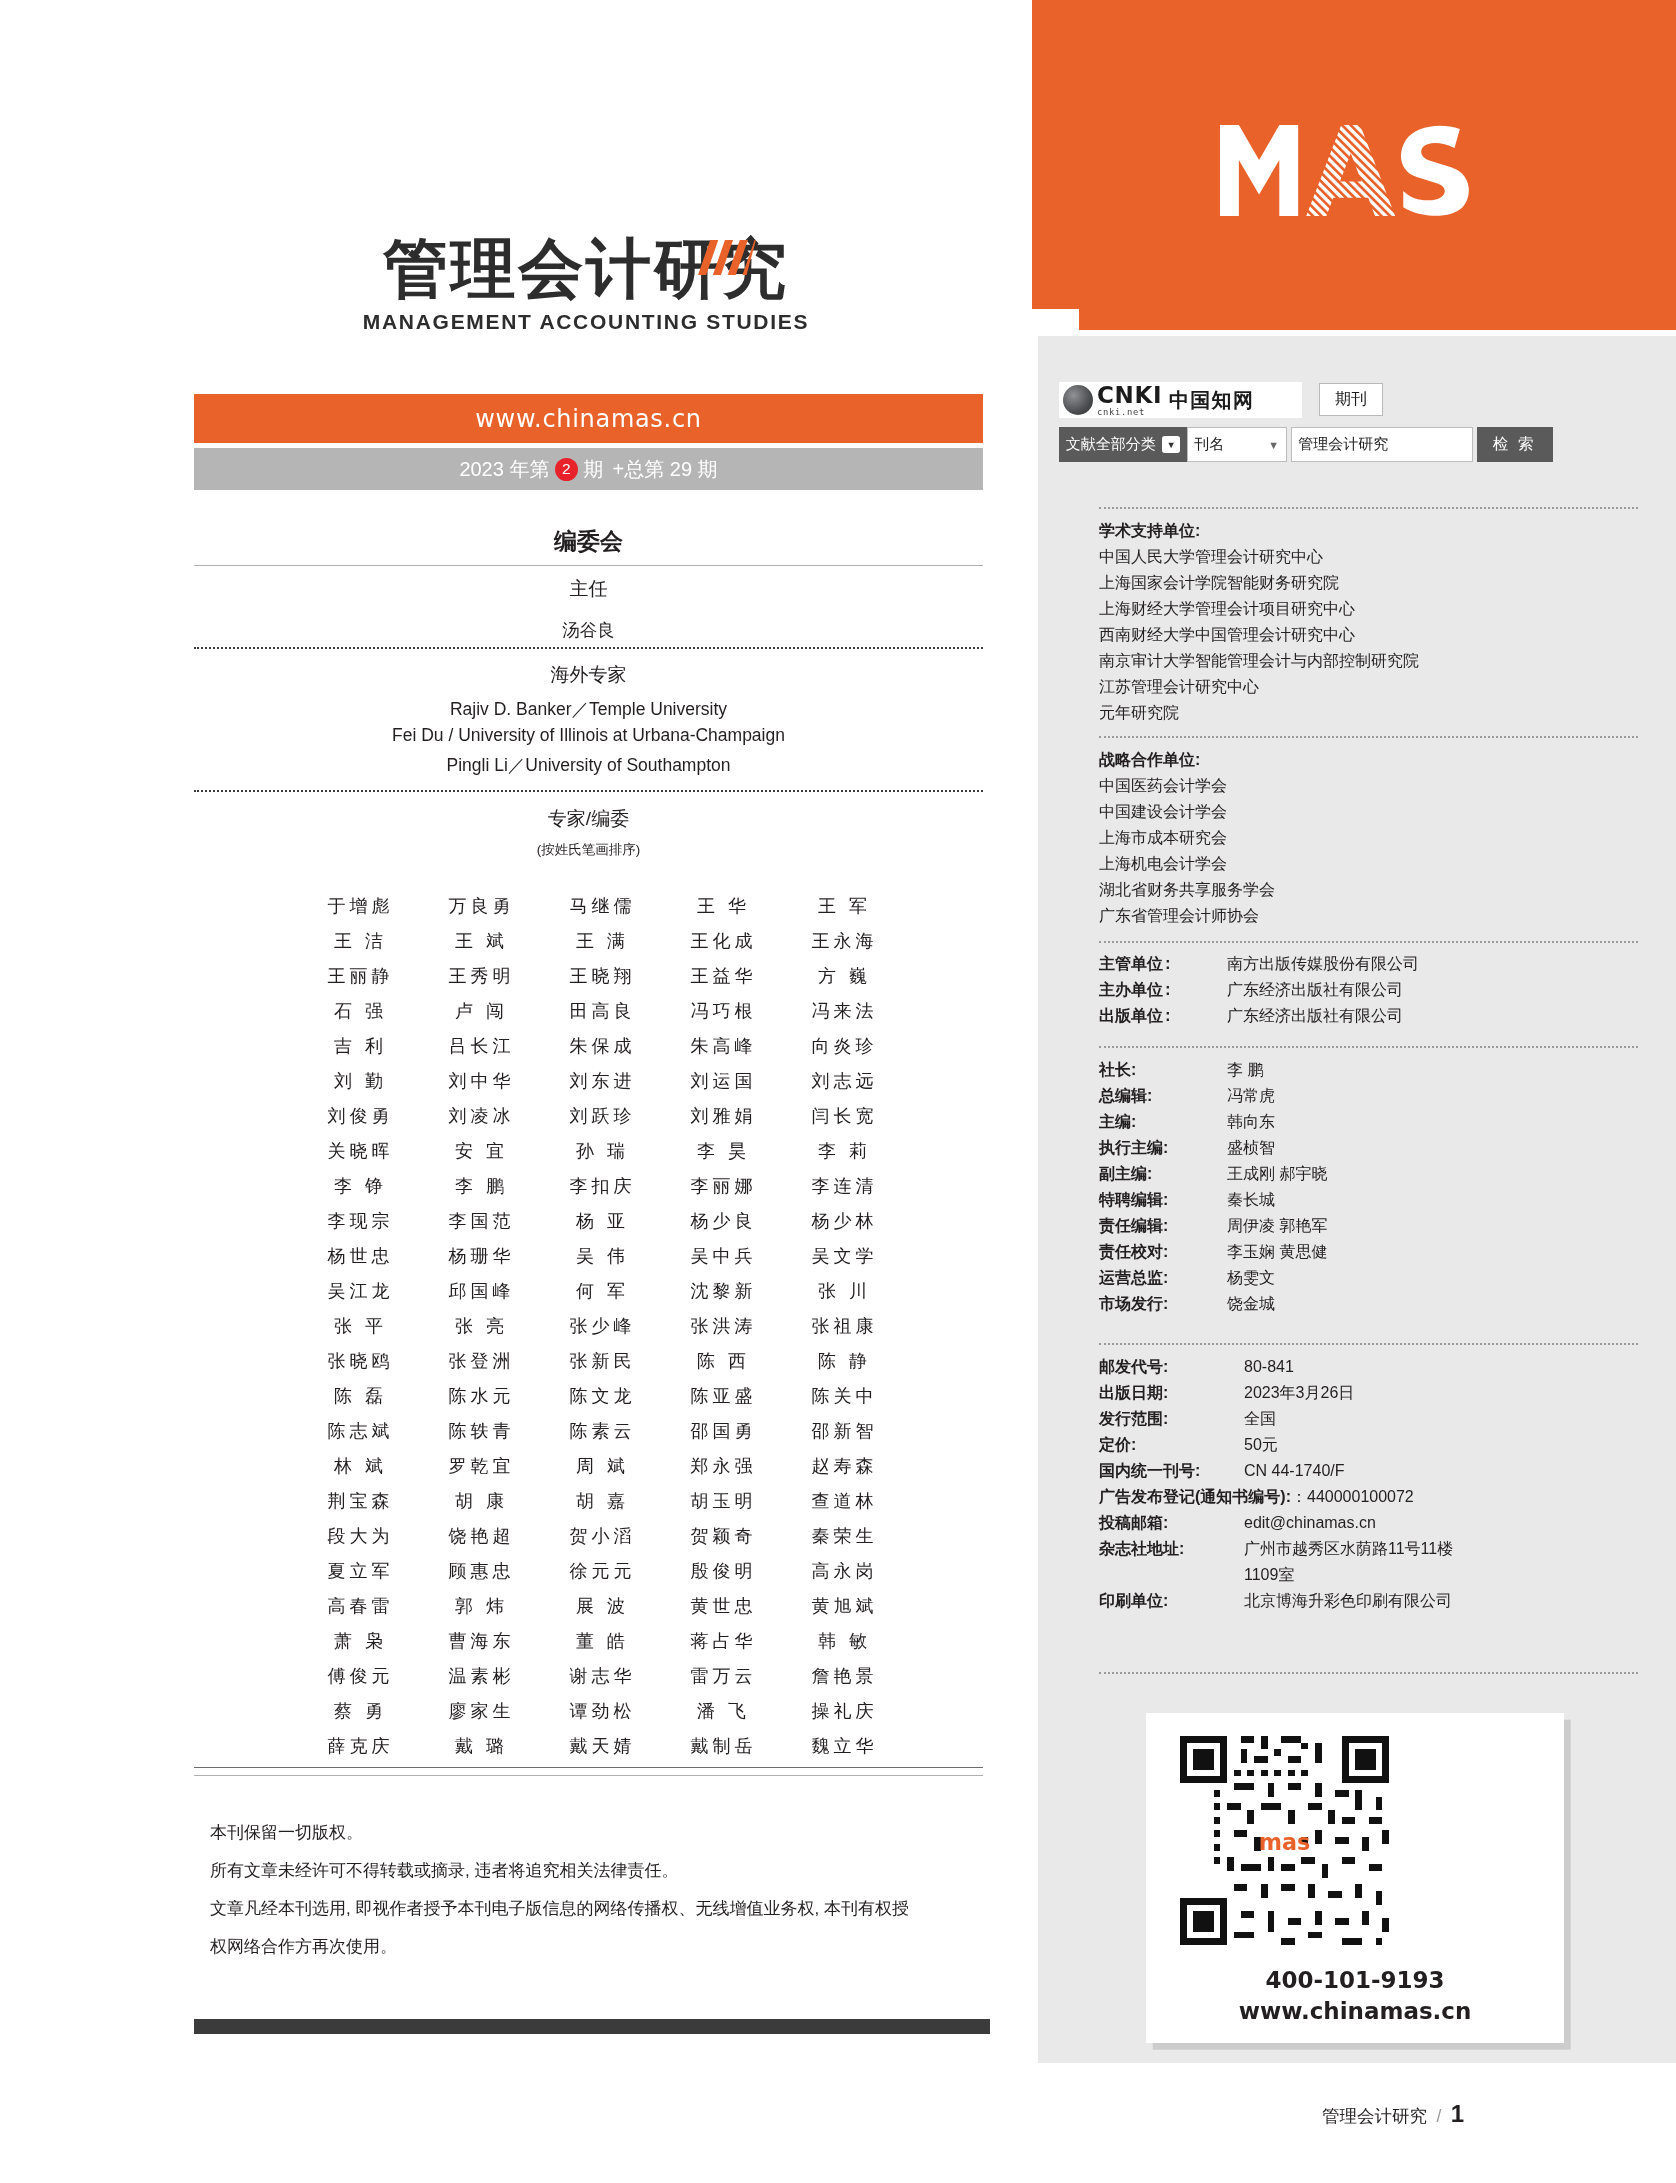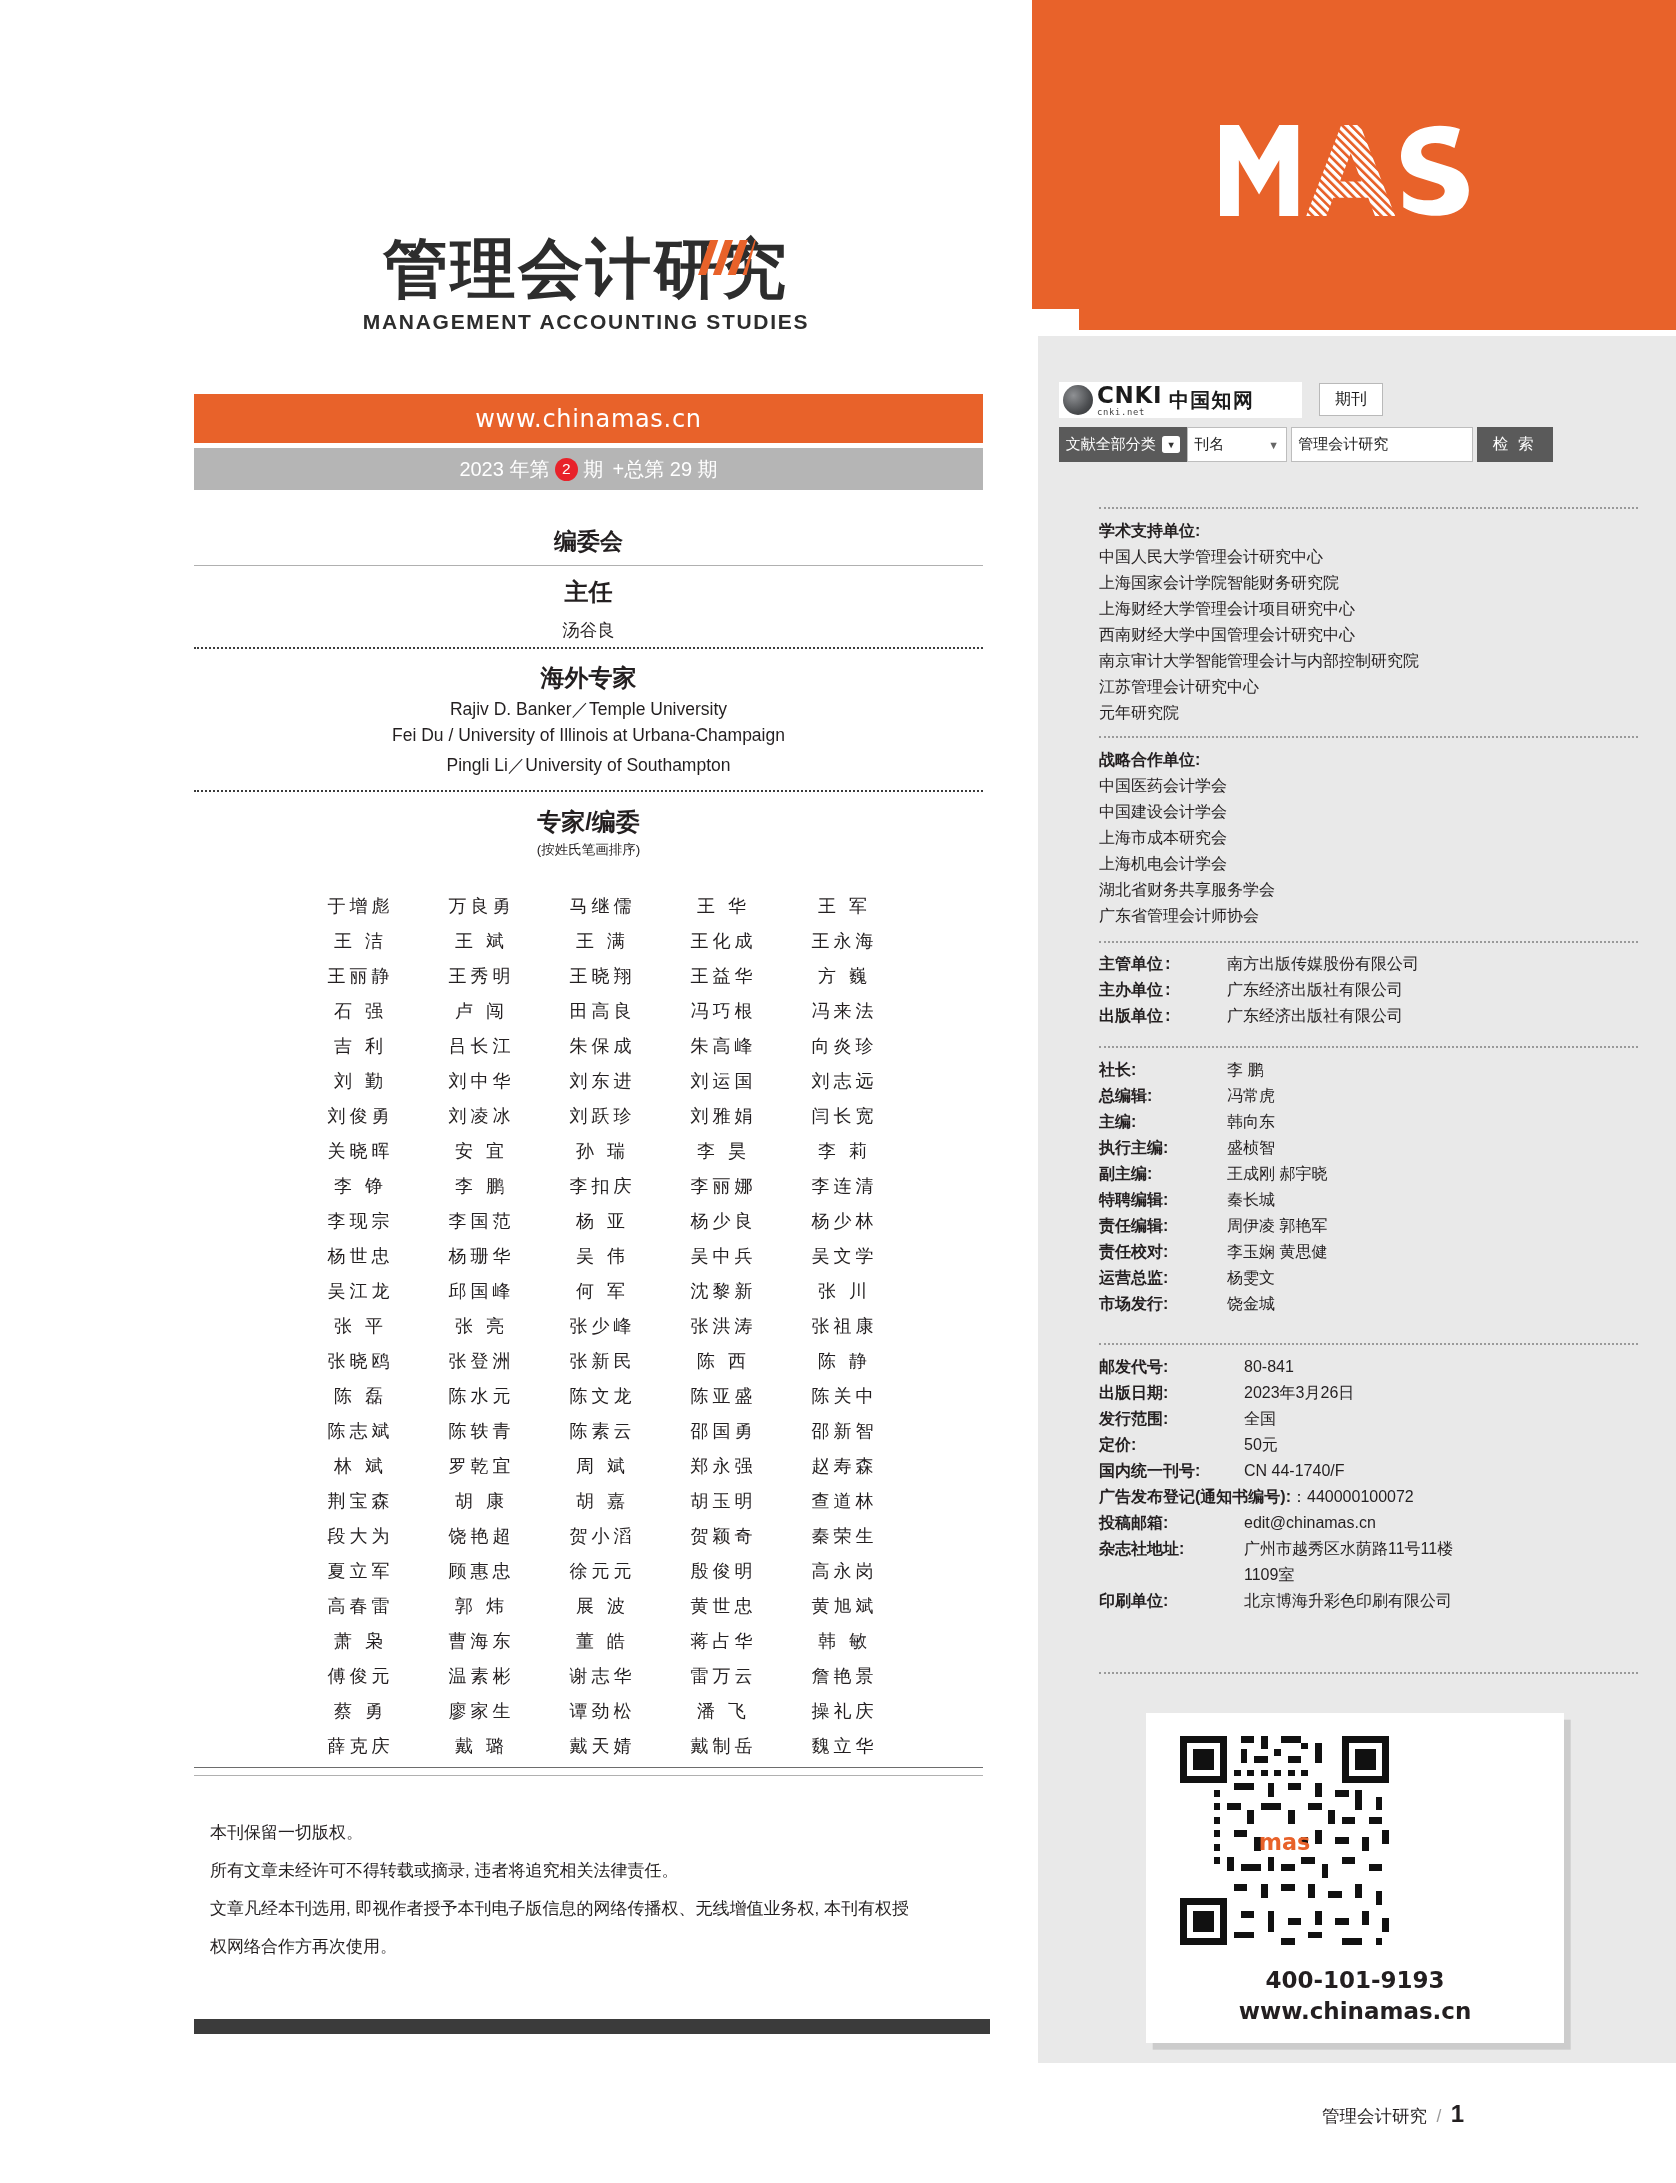--- a/index.html
+++ b/index.html
@@ -288,22 +288,22 @@
     margin: 0 2.7px;
   }
 
   .lblock { position: absolute; left: 194px; width: 789px; text-align: center; }
   .h-sec {
     font-size: 23px;
     font-weight: bold;
     color: #231f20;
   }
   .h-sub {
-    font-size: 24px;
-    font-weight: bold;
+    font-size: 19px;
+    font-weight: normal;
     color: #231f20;
   }
   .plain { font-size: 17.5px; color: #231f20; }
   .plain-en { font-size: 17.5px; color: #231f20; font-family: "Liberation Sans", sans-serif; }
   .thinline {
     position: absolute;
     left: 194px;
     width: 789px;
     border-top: 0.7px solid #b0b0b0;
     height: 0;

